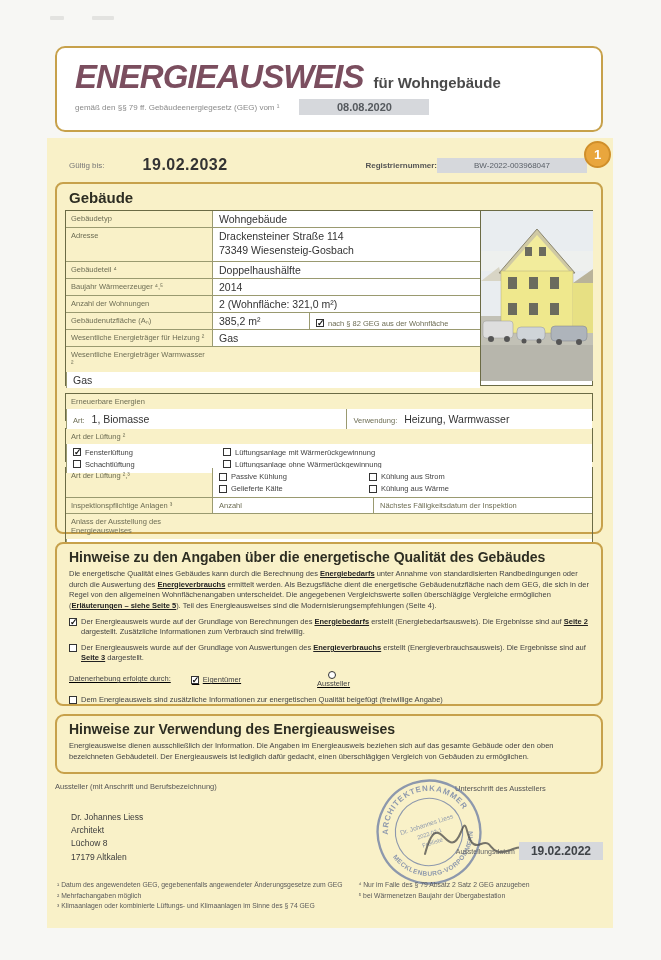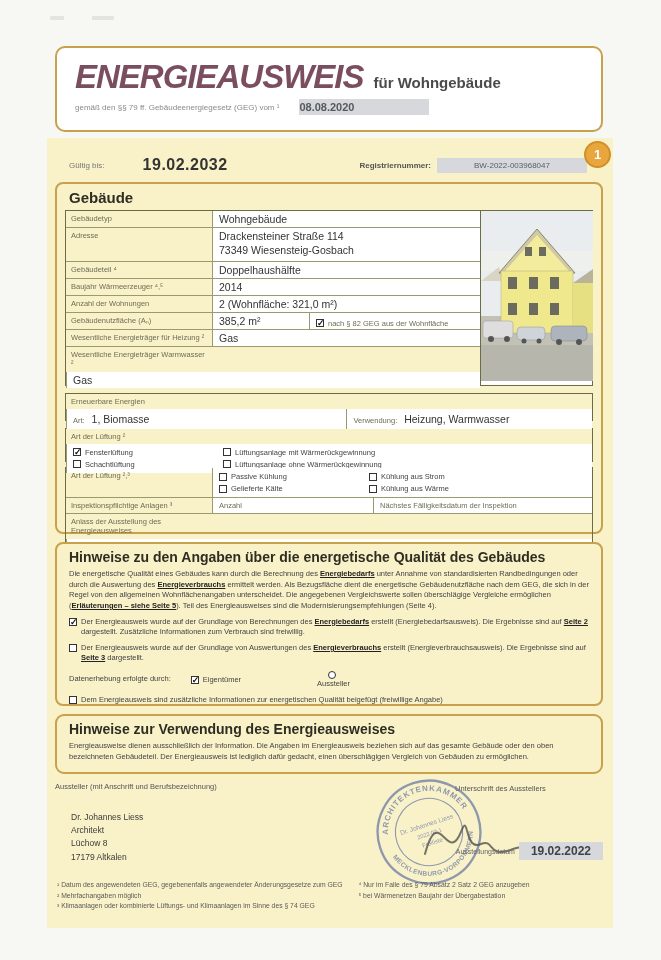--- a/index.html
+++ b/index.html
@@ -14,29 +14,29 @@
 
   
   .header-box{position:absolute;left:55px;top:46px;width:548px;height:86px;background:#fff;
     border:2px solid var(--accent);border-radius:10px;padding:12px 18px 0;}
   .title-row{display:flex;align-items:baseline;gap:10px;}
   .main-title{font-size:33px;font-weight:bold;font-style:italic;color:var(--title);letter-spacing:-1px;line-height:1;}
   .sub-title{font-size:15px;font-weight:bold;color:#4a4a4a;}
   .law-row{margin-top:6px;display:flex;align-items:center;}
   .law-line{font-size:8px;color:#8a8a8a;}
   .gray{background:var(--highlight);}
-  .law-date{display:inline-block;min-width:130px;font-weight:bold;font-size:11px;
+  .law-date{display:inline-block;min-width:130px;text-align:center;font-weight:bold;font-size:11px;
     color:#55595e;padding:2px 0;margin-left:20px;}
 
   
   .valid-strip{position:absolute;left:55px;top:148px;width:548px;height:34px;display:flex;align-items:center;}
   .valid-label{font-size:8px;color:#777;margin-left:14px;}
   .valid-date{font-size:16px;font-weight:bold;color:#333;margin-left:38px;letter-spacing:0.5px;}
   .reg-label{font-size:8px;font-weight:bold;color:#555;margin-left:auto;}
-  .reg-box{width:150px;text-align:center;font-size:8px;color:#5a6068;padding:3px 0;margin-left:6px;margin-right:16px;}
+  .reg-box{width:150px;text-align:center;font-size:8px;color:#5a6068;padding:3px 0;margin-right:16px;}
   .page-badge{position:absolute;left:584px;top:141px;width:27px;height:27px;border-radius:50%;
     background:var(--badge);border:2px solid #d08f2a;color:#fff;font-weight:bold;font-size:13px;
     display:flex;align-items:center;justify-content:center;}
 
   
   .section-box{position:absolute;left:55px;width:548px;background:var(--yellow);
     border:2px solid var(--accent);border-radius:8px;}
   .section-title{font-size:15px;font-weight:bold;color:#2d2d22;padding:5px 12px 4px;}
 
   
@@ -69,21 +69,21 @@
   .insp-b{flex:1;border-left:1px solid var(--rowline);padding:3px 6px;}
   .anlass-grid{display:grid;grid-template-columns:140px 175px 1fr;padding:4px 6px;align-content:center;row-gap:3px;}
   .anlass-col{display:flex;flex-direction:column;gap:3px;}
 
   
   .fine{font-size:7.5px;line-height:1.42;color:#444;}
   .fine b{color:#222;text-decoration:underline;}
   .hx-body{padding:0 12px 6px;}
   .cb-line{display:flex;margin-top:5px;}
   .cb-line .cb{margin-top:1px;}
-  .daten-row{display:flex;align-items:center;gap:6px;margin-top:7px;}
+  .daten-row{display:flex;align-items:center;gap:6px;margin-top:7px;text-decoration:underline;}
   .daten-item{display:flex;align-items:center;font-size:7.5px;color:#444;margin-left:14px;}
 
   
   .issuer{position:absolute;left:55px;top:782px;width:548px;height:94px;}
   .issuer-label{font-size:7.5px;color:#555;}
   .issuer-address{margin:20px 0 0 16px;font-size:8.5px;color:#3c3c3c;line-height:1.55;}
   .sign-label{position:absolute;left:400px;top:2px;font-size:7.5px;color:#555;}
   .stamp-wrap{position:absolute;left:318px;top:-6px;width:112px;height:112px;opacity:0.85;}
   .sig-wrap{position:absolute;left:362px;top:14px;width:132px;height:70px;}
   .issue-date-row{position:absolute;right:0px;top:60px;display:flex;align-items:center;}

